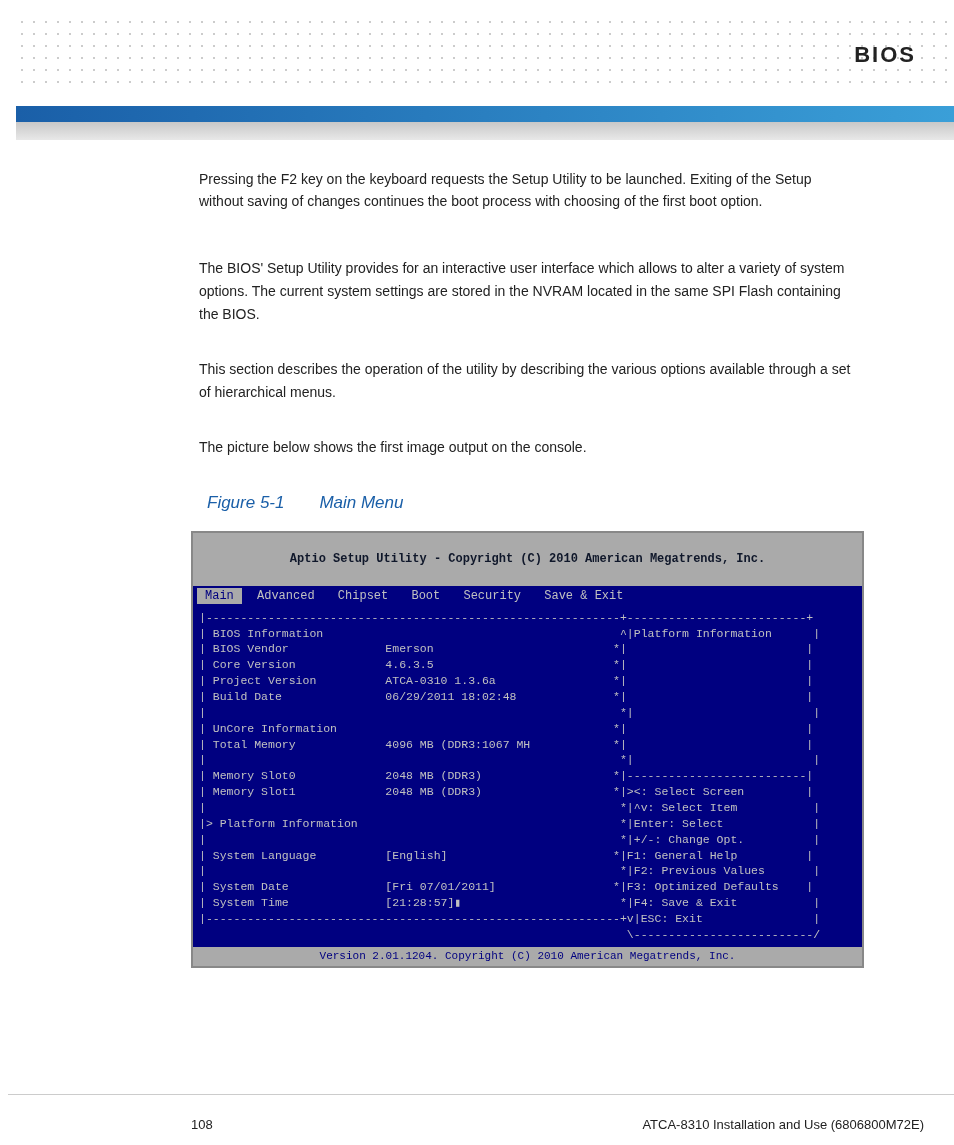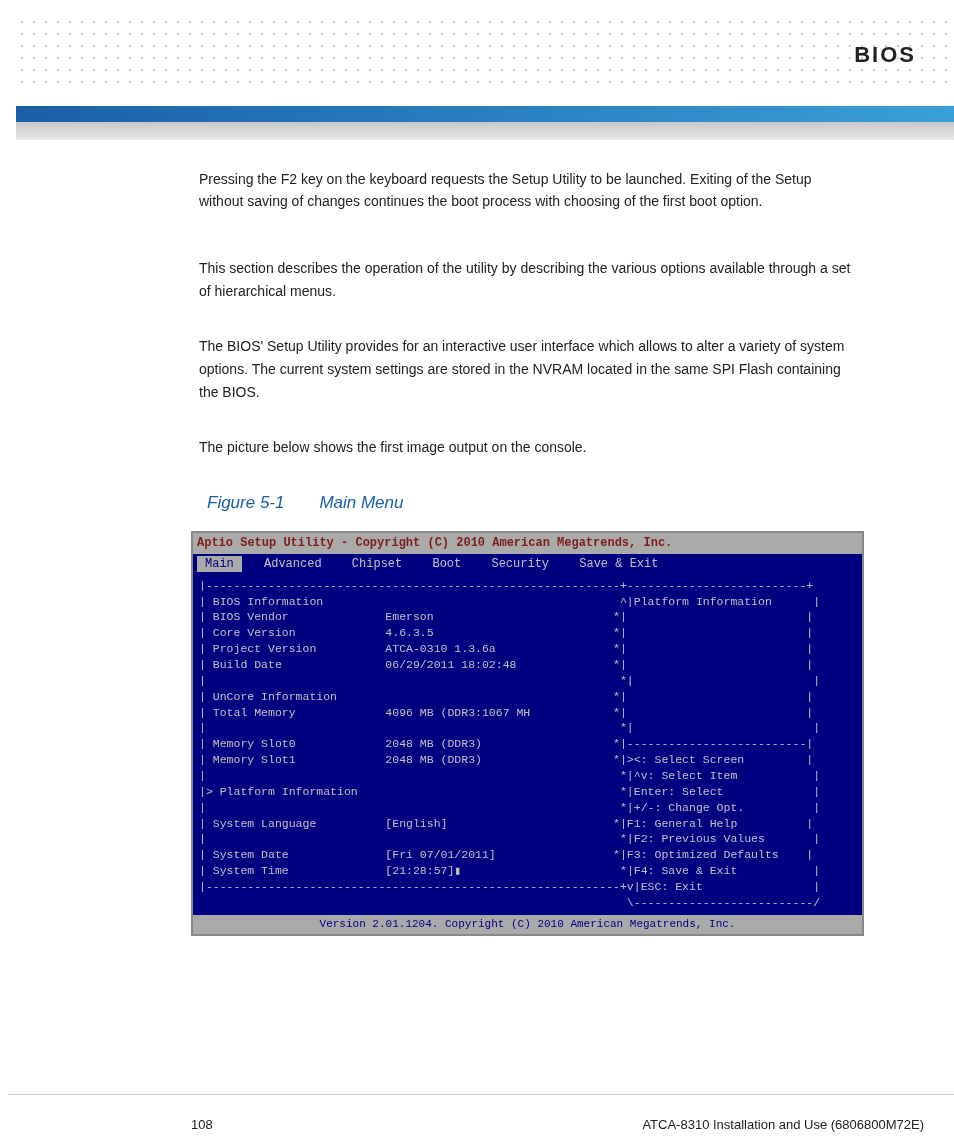--- a/index.html
+++ b/index.html
@@ -102,31 +102,32 @@
       font-size: 12px;
       color: #c0c0c0;
       padding: 0;
       line-height: 1.35;
       width: 100%;
       max-width: 690px;
     }
 
     .bios-title-bar {
       background: #aaaaaa;
-      color: #7f1d1d;
-      font-weight: bold;
-      padding: 2px 4px;
+      color: #0f172a;
+      text-align: center;
+      font-weight: bold;
+      padding: 18px 4px;
       font-size: 12px;
     }
 
     .bios-menu-bar {
       background: #000080;
       padding: 2px 4px;
       display: flex;
-      gap: 7px;
+      gap: 0;
     }
     .bios-menu-item {
       padding: 0 8px;
       color: #c0c0c0;
       font-size: 12px;
     }
     .bios-menu-item.active {
       background: #aaaaaa;
       color: #000080;
     }
@@ -180,22 +181,22 @@
   <div class="top-grid-bios">BIOS</div>
 </div>
 <div class="top-blue-bar"></div>
 <div class="top-gray-bar"></div>
 
 <div class="content">
 
   <p class="intro-text">Pressing the F2 key on the keyboard requests the Setup Utility to be launched. Exiting of the Setup without saving of changes continues the boot process with choosing of the first boot option.</p>
 
 
+  <p class="body-text">The BIOS' Setup Utility provides for an interactive user interface which allows to alter a variety of system options. The current system settings are stored in the NVRAM located in the same SPI Flash containing the BIOS.</p>
   <p class="body-text">This section describes the operation of the utility by describing the various options available through a set of hierarchical menus.</p>
-  <p class="body-text">The BIOS' Setup Utility provides for an interactive user interface which allows to alter a variety of system options. The current system settings are stored in the NVRAM located in the same SPI Flash containing the BIOS.</p>
   <p class="body-text">The picture below shows the first image output on the console.</p>
 
   <p class="figure-label">
     <span>Figure 5-1</span>&nbsp;&nbsp;&nbsp;&nbsp;<span>Main Menu</span>
   </p>
 
   <div class="bios-screen">
 
     <div class="bios-title-bar">Aptio Setup Utility - Copyright (C) 2010 American Megatrends, Inc.</div>
 

